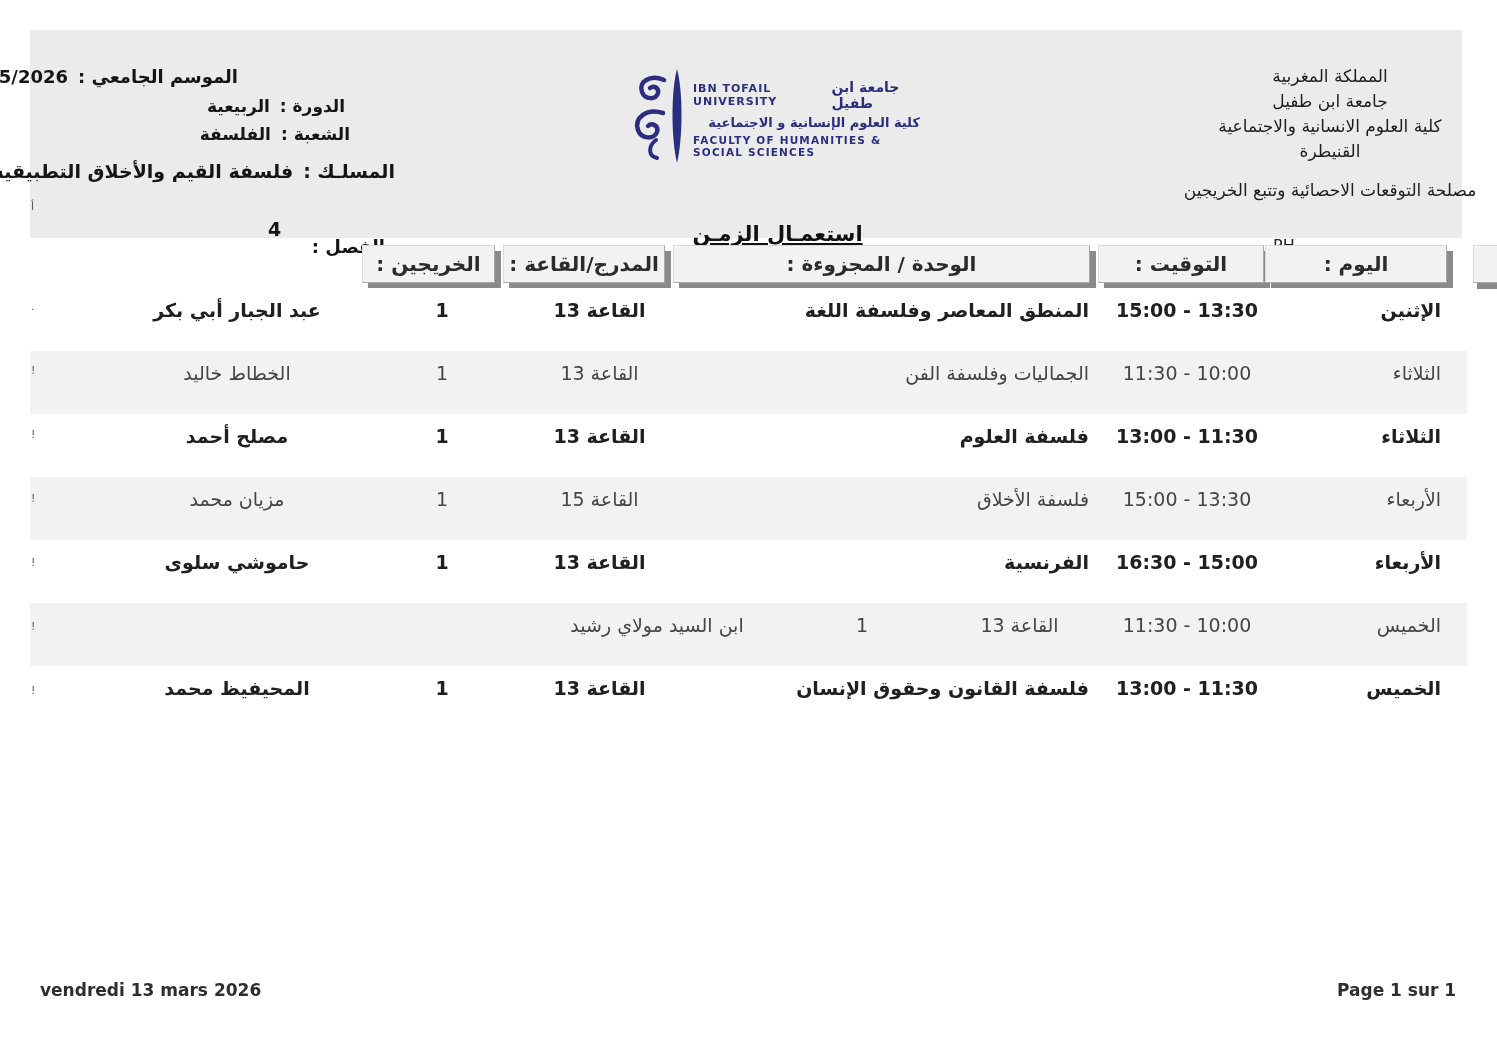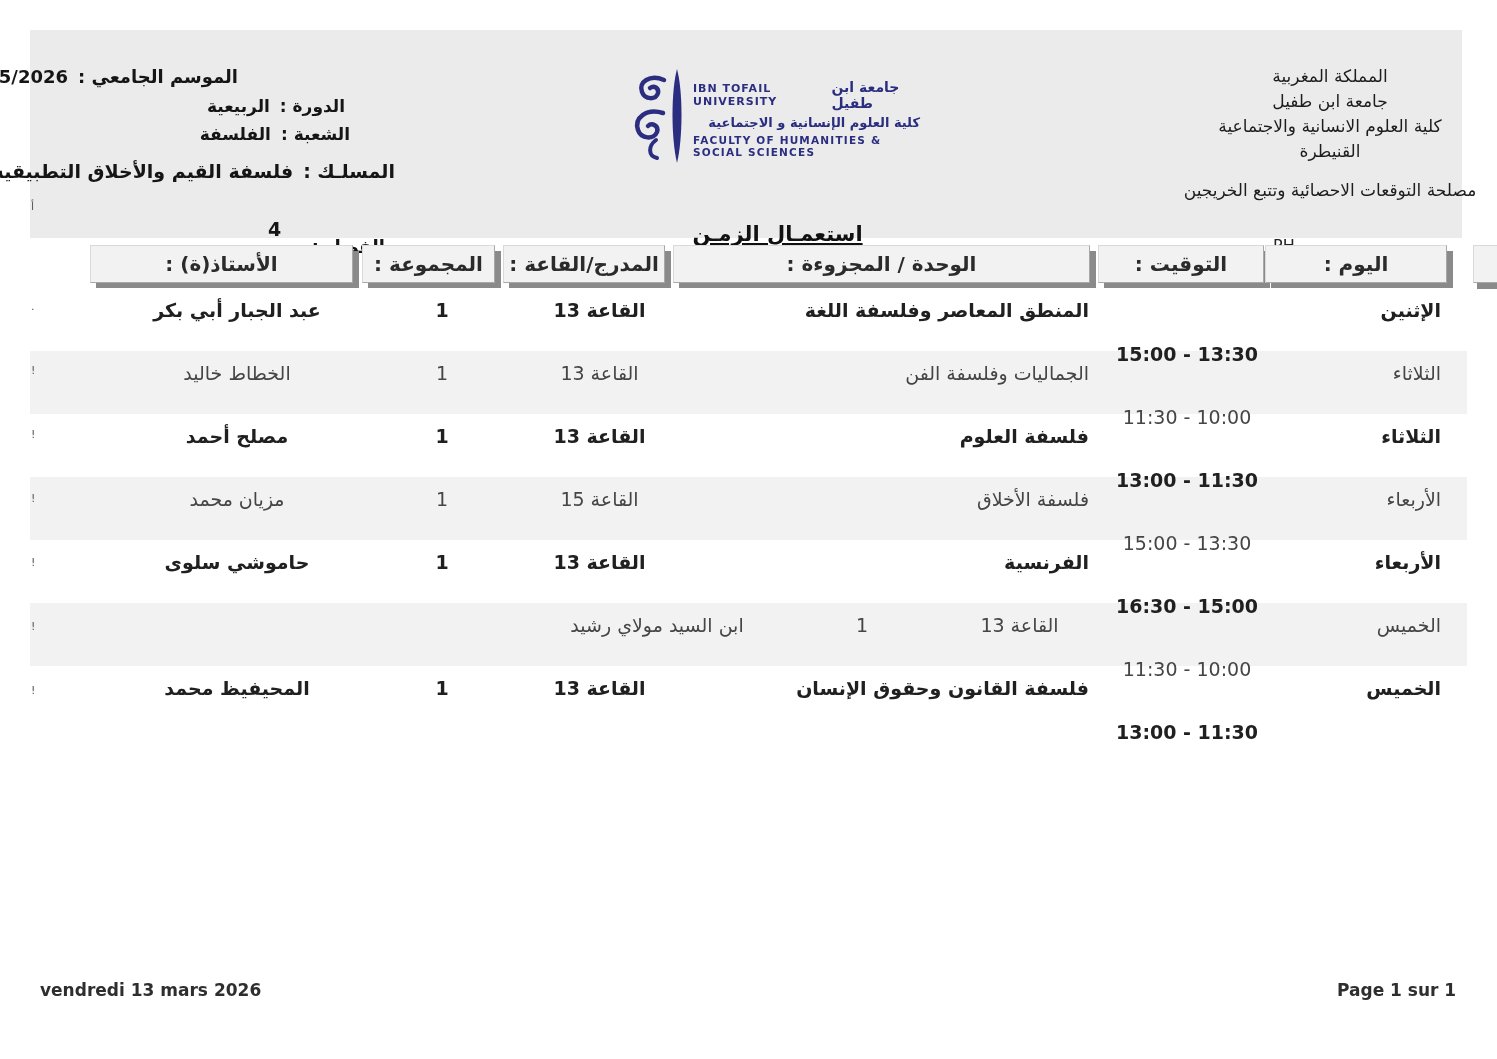--- a/index.html
+++ b/index.html
@@ -62,21 +62,21 @@
   #h-day     { left:1265px; width:182px; }
   #h-sliver  { left:1473px; width:26px; box-shadow:4px 6px 0 0 #8a8a8a; }
 
   
   #tbody { position:absolute; left:30px; top:288px; width:1437px; }
   .t-row { direction:rtl; display:flex; height:63px; align-items:flex-start;
            padding-top:11px; font-size:19px; }
   .t-row:nth-child(odd)  { background:#ffffff; font-weight:700; color:#202020; }
   .t-row:nth-child(even) { background:#f2f2f2; font-weight:400; color:#454545; }
   .c-day     { width:200px; text-align:right; padding-right:26px; }
-  .c-time    { width:160px; text-align:center;margin-top:44px; }
+  .c-time    { width:160px; text-align:center; }
   .c-unit    { width:420px; text-align:right; padding-right:18px; }
   .c-room    { width:175px; text-align:center; }
   .c-group   { width:140px; text-align:center; }
   .c-teacher { width:270px; text-align:center; }
 
   
   .edge-mark { position:absolute; left:31px; font-size:11px; color:#5a5a5a; }
 
   
   #footer-date { position:absolute; left:40px; top:980px; font-size:17px;
@@ -132,22 +132,21 @@
           <span id="logo-l1-ar">جامعة ابن طفيل</span>
         </div>
         <div id="logo-l2">كلية العلوم الإنسانية و الاجتماعية</div>
         <div id="logo-l3">FACULTY OF HUMANITIES &amp; SOCIAL SCIENCES</div>
       </div>
     </div>
 
     <div id="doc-title">استعمـال الزمـن</div>
   </div>
 
-  <div class="hbtn" id="h-teacher">الأستاذ(ة) :</div>
-  <div class="hbtn" id="h-group">المجموعة :</div>
+  <div class="hbtn" id="h-group">الخريجين :</div>
   <div class="hbtn" id="h-room">المدرج/القاعة :</div>
   <div class="hbtn" id="h-unit">الوحدة / المجزوءة :</div>
   <div class="hbtn" id="h-time">التوقيت :</div>
   <div class="hbtn" id="h-day">اليوم :</div>
   <div class="hbtn" id="h-sliver"></div>
 
   <div id="tbody">
 
     <div class="t-row">
       <div class="c-day">الإثنين</div>

